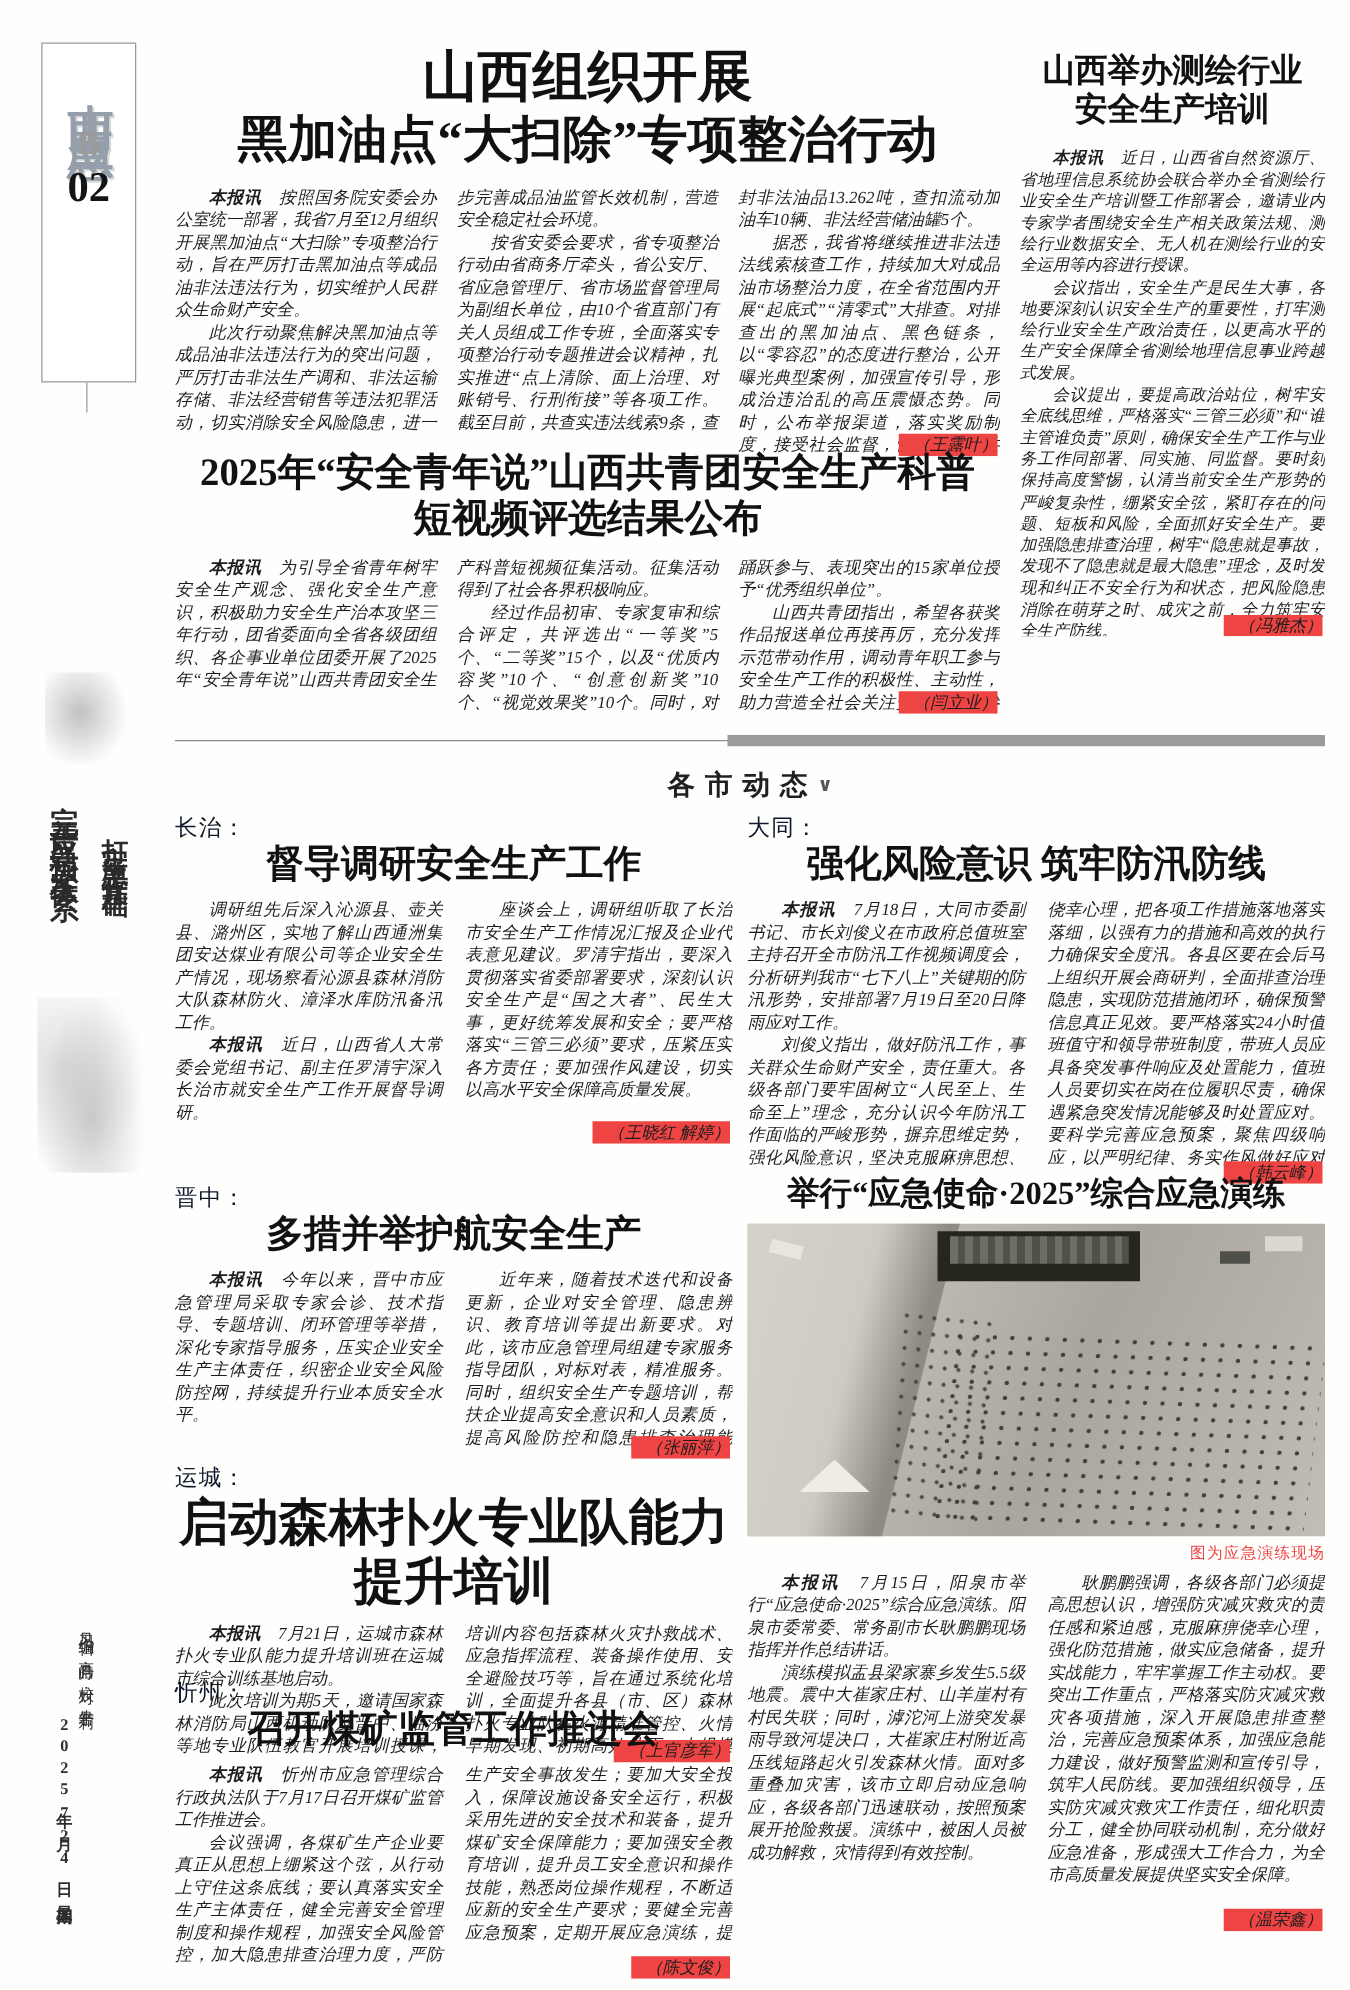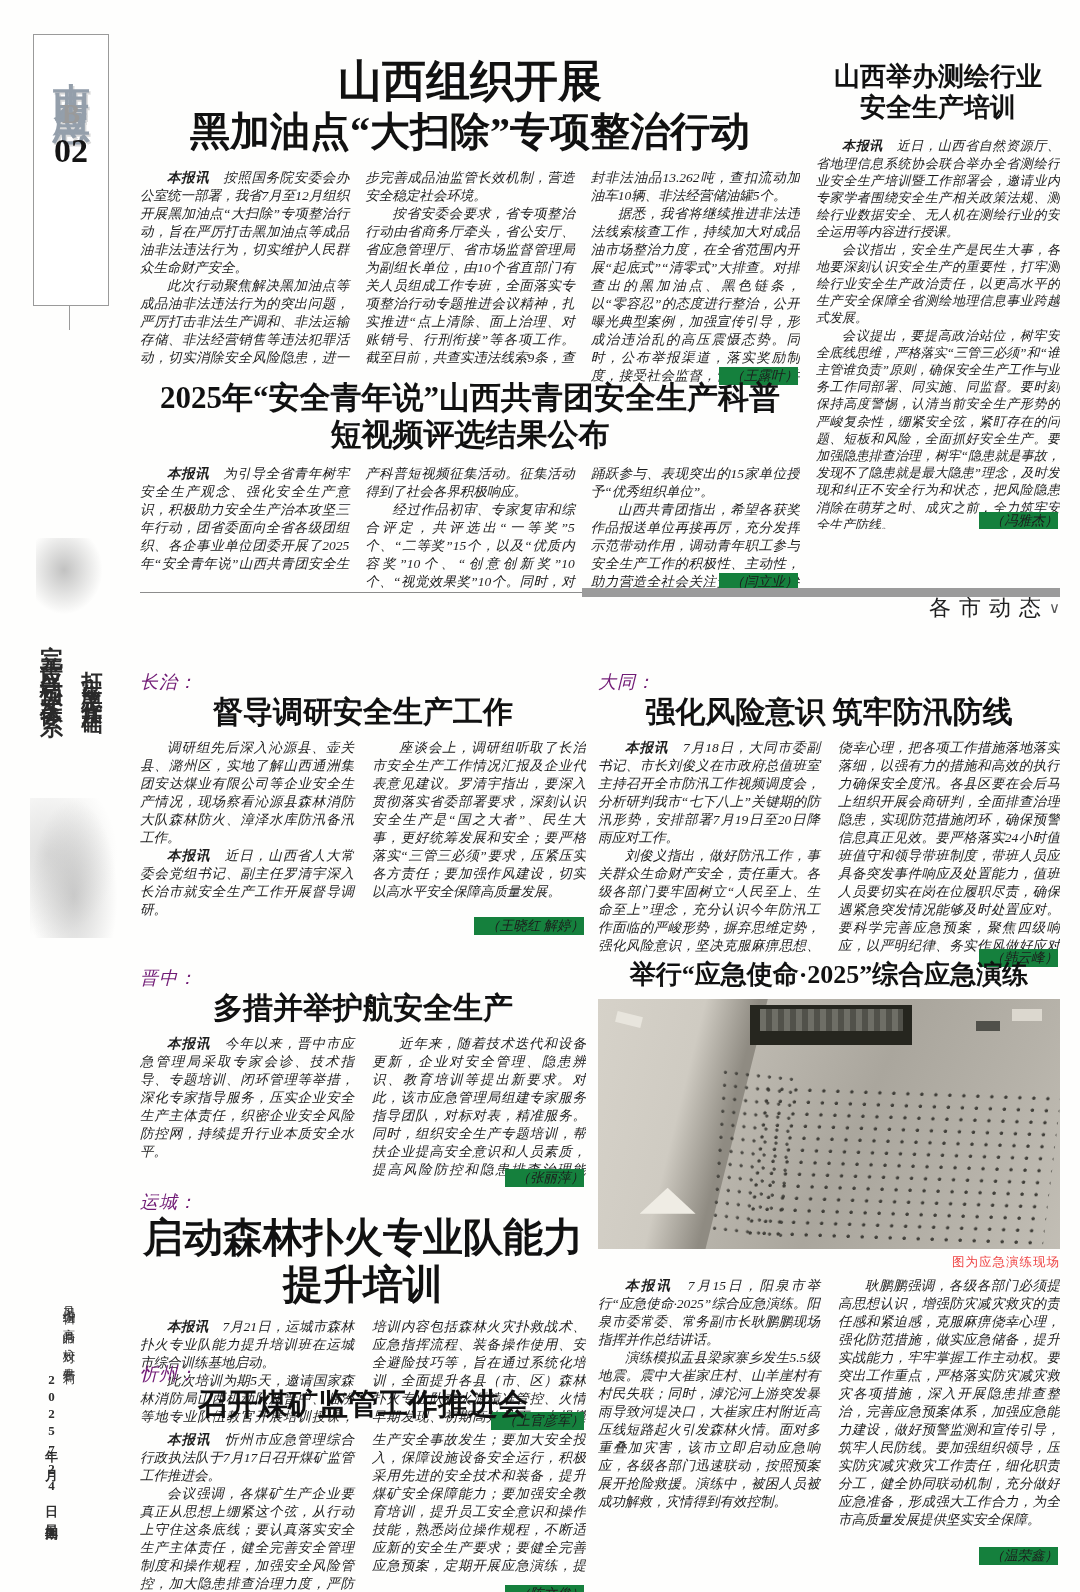--- a/index.html
+++ b/index.html
@@ -19,34 +19,34 @@
   .slogan .ink2{position:absolute;left:0px;top:260px;width:88px;height:140px;
       background:radial-gradient(ellipse at 50% 70%,rgba(140,140,140,.40),rgba(140,140,140,0) 70%),
                  radial-gradient(ellipse at 20% 40%,rgba(150,150,150,.30),rgba(150,150,150,0) 70%);}
   .slogan-col{writing-mode:vertical-rl;text-orientation:upright;font-weight:700;color:#2a2a2a;position:absolute;}
   .slogan-a{left:6px;top:88px;font-size:23px;letter-spacing:10px;}
   .slogan-b{left:48px;top:116px;font-size:21px;letter-spacing:6px;}
   .foot-vert{writing-mode:vertical-rl;text-orientation:upright;position:absolute;color:#2e2e2e;}
   .foot-editor{left:60px;top:1296px;font-size:12.5px;letter-spacing:2px;}
   .foot-date{left:42px;top:1372px;font-size:13px;letter-spacing:2px;font-weight:600;}
   
-  .story{position:absolute;margin-top:20px;}
+  .story{position:absolute;}
   .h-main{font-weight:700;text-align:center;line-height:1.18;color:#111;}
   .body-text{text-align:justify;font-size:13.5px;line-height:18px;position:relative;overflow:hidden;margin-top:10px;font-style:italic;}
   .body-text p{margin:0;text-indent:2em;}
   .body-text .lead{font-weight:700;}
-  .byl{position:absolute;right:2px;bottom:0;background:#15803d;padding-left:12px;font-size:13.5px;}
+  .byl{position:absolute;right:2px;bottom:0;background:#ef4444;padding-left:12px;font-size:13.5px;}
   .cols3{column-count:3;column-gap:16px;}
   .cols2{column-count:2;column-gap:18px;}
-  .city-label{font-size:18px;color:#701a75;letter-spacing:1px;font-style:italic;}
+  .city-label{font-size:18px;color:#0f172a;letter-spacing:1px;}
   
   .divider{position:absolute;left:140px;top:592px;width:920px;}
   .divider .rule{height:1px;background:#8c8c8c;}
   .divider .thick{position:absolute;left:48%;top:-4px;width:52%;height:9px;background:#9b9b9b;}
-  .divider .label-row{text-align:right;margin-top:0;font-size:22px;letter-spacing:8px;font-weight:400;color:#1f1f1f;}
+  .divider .label-row{text-align:center;margin-top:20px;font-size:22px;letter-spacing:8px;font-weight:700;color:#1f1f1f;}
   .divider .chev{font-size:15px;color:#555;letter-spacing:0;vertical-align:2px;}
   
   .photo{position:relative;width:100%;height:250px;overflow:hidden;margin-top:8px;
          background:linear-gradient(115deg,#cfcbc2 0%,#bdb9b0 30%,#aaa69d 55%,#b6b2a9 80%,#c2beb5 100%);}
   .ph-road{position:absolute;left:-70px;top:-40px;width:200px;height:150%;
            background:linear-gradient(90deg,#b3afa6 0%,#d6d2c9 18%,#cfcbc2 70%,#8f8b82 96%);
            transform:rotate(14deg);}
   .ph-stage{position:absolute;left:33%;top:6px;width:35%;height:40px;background:#26261f;}
   .ph-screen{position:absolute;left:35%;top:10px;width:31%;height:22px;
              background:repeating-linear-gradient(90deg,#6e6e66 0 6px,#51514a 6px 12px);}

